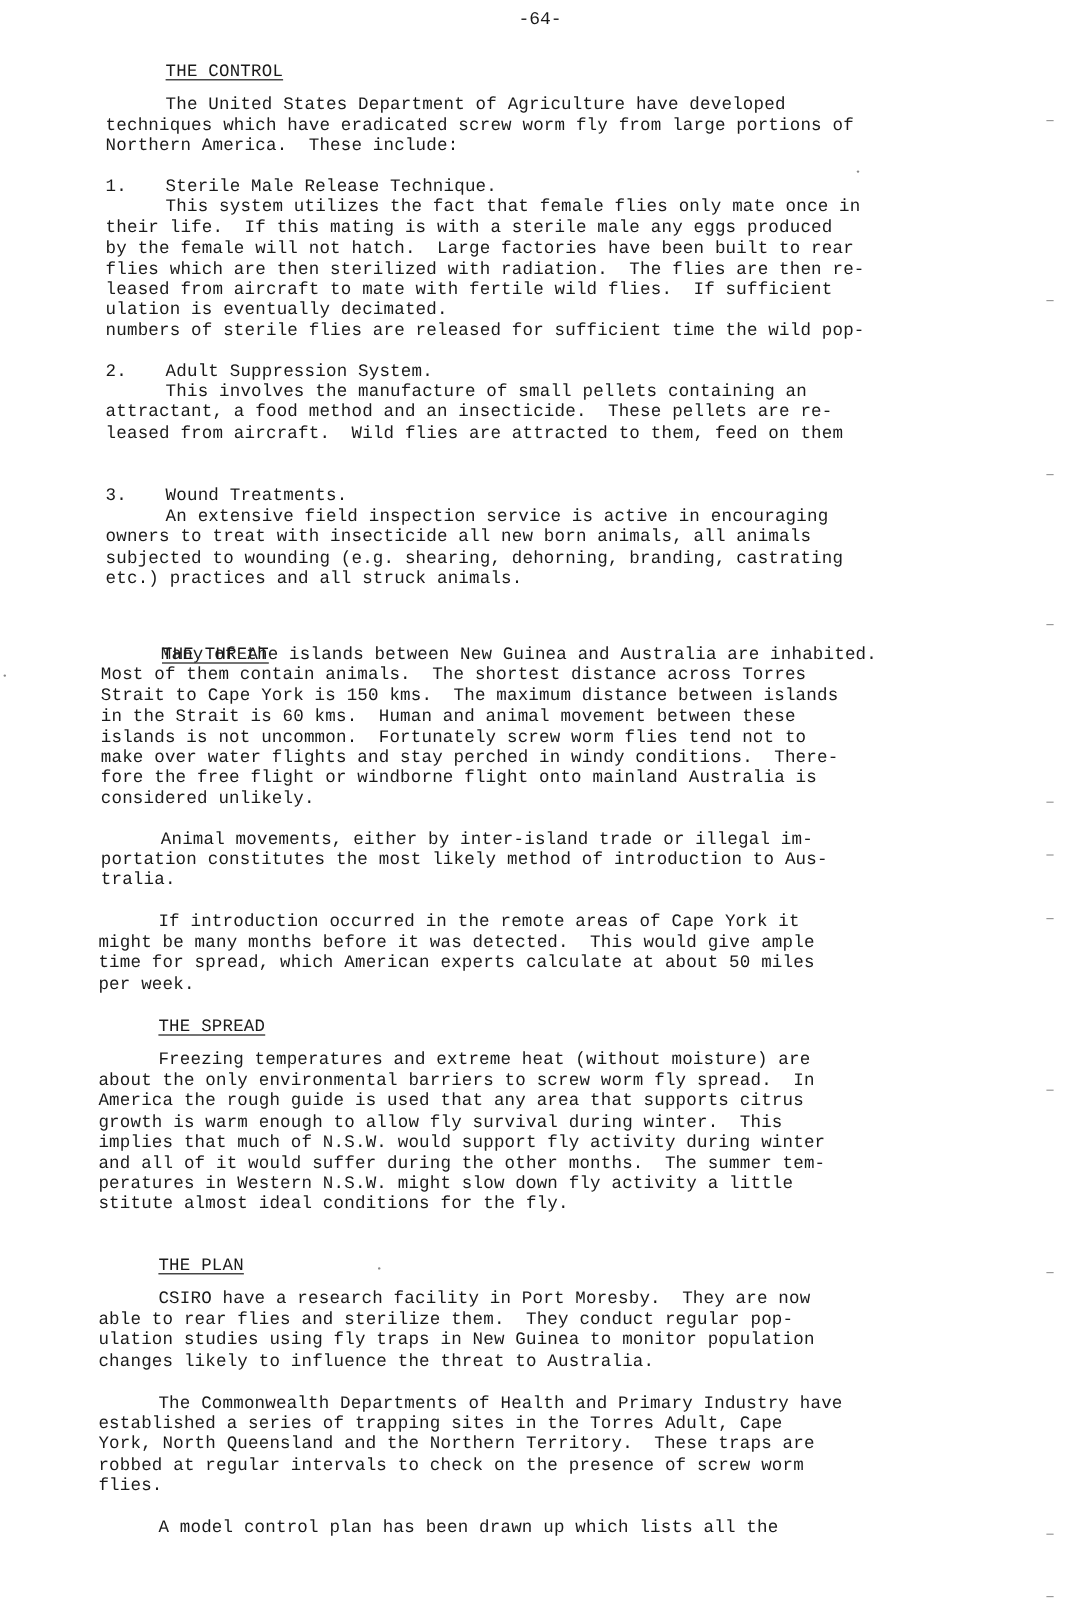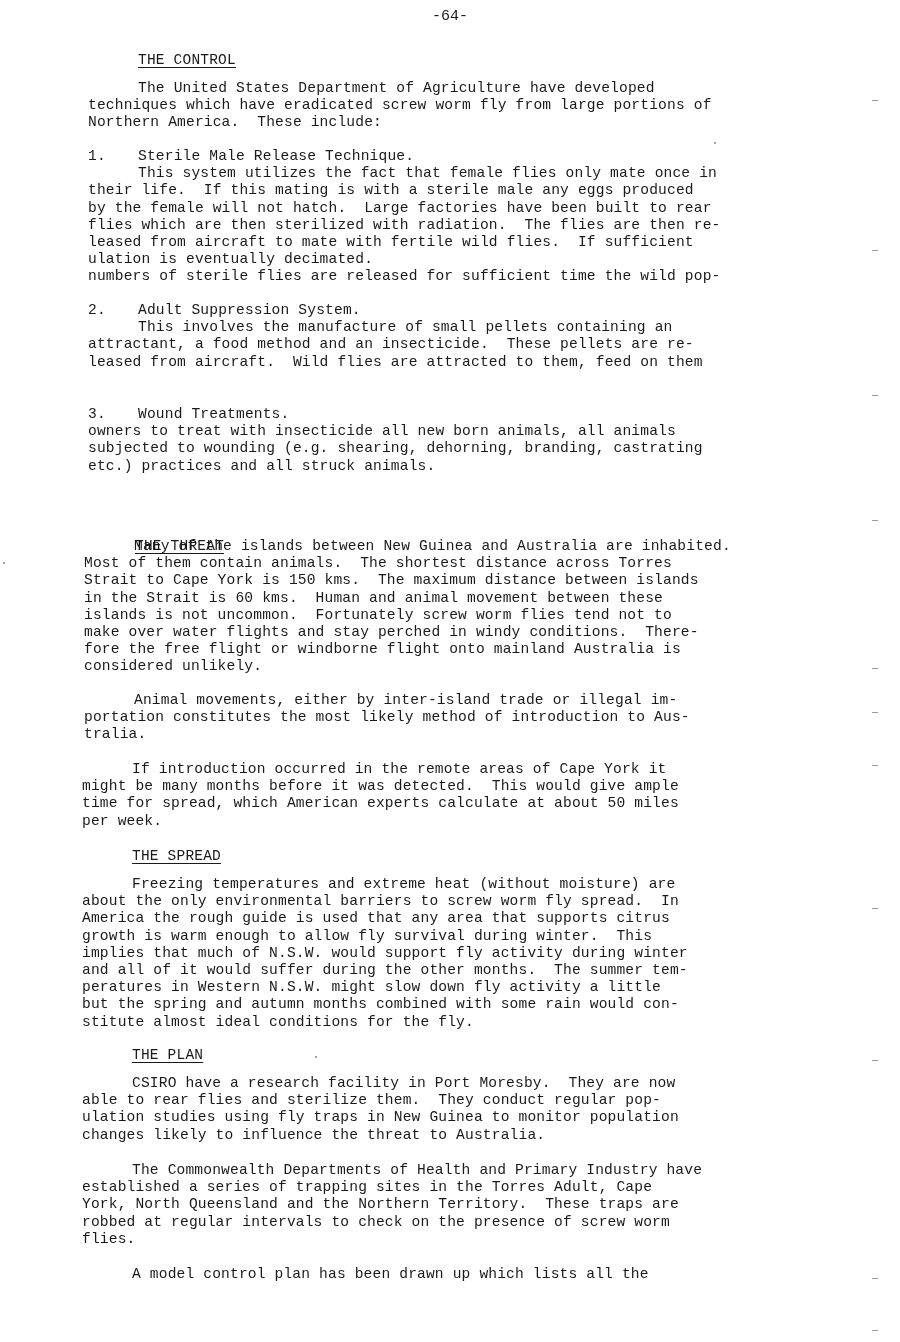--- a/index.html
+++ b/index.html
@@ -55,20 +55,21 @@
 
   <div class="block" style="top:302px;">
     <span class="line item-title"><span class="num">2.</span><span>Adult Suppression System.</span></span>
     <span class="line indent">This involves the manufacture of small pellets containing an</span>
     <span class="line">attractant, a food method and an insecticide.  These pellets are re-</span>
     <span class="line">leased from aircraft.  Wild flies are attracted to them, feed on them</span>
   </div>
 
   <div class="block" style="top:406px;">
     <span class="line item-title"><span class="num">3.</span><span>Wound Treatments.</span></span>
+    <span class="line indent">An extensive field inspection service is active in encouraging</span>
     <span class="line">owners to treat with insecticide all new born animals, all animals</span>
     <span class="line">subjected to wounding (e.g. shearing, dehorning, branding, castrating</span>
     <span class="line">etc.) practices and all struck animals.</span>
   </div>
 
   <div class="heading" style="left:135px; top:538px;">THE THREAT</div>
 
   <div class="block" style="top:538px; left:84px;">
     <span class="line indent">Many of the islands between New Guinea and Australia are inhabited.</span>
     <span class="line">Most of them contain animals.  The shortest distance across Torres</span>
@@ -96,21 +97,20 @@
   <div class="heading" style="left:132px; top:848px;">THE SPREAD</div>
 
   <div class="block" style="top:876px; left:82px;">
     <span class="line indent">Freezing temperatures and extreme heat (without moisture) are</span>
     <span class="line">about the only environmental barriers to screw worm fly spread.  In</span>
     <span class="line">America the rough guide is used that any area that supports citrus</span>
     <span class="line">growth is warm enough to allow fly survival during winter.  This</span>
     <span class="line">implies that much of N.S.W. would support fly activity during winter</span>
     <span class="line">and all of it would suffer during the other months.  The summer tem-</span>
     <span class="line">peratures in Western N.S.W. might slow down fly activity a little</span>
-    <span class="line">but the spring and autumn months combined with some rain would con-</span>
     <span class="line">stitute almost ideal conditions for the fly.</span>
   </div>
 
   <div class="heading" style="left:132px; top:1047px;">THE PLAN</div>
 
   <div class="block" style="top:1075px; left:82px;">
     <span class="line indent">CSIRO have a research facility in Port Moresby.  They are now</span>
     <span class="line">able to rear flies and sterilize them.  They conduct regular pop-</span>
     <span class="line">ulation studies using fly traps in New Guinea to monitor population</span>
     <span class="line">changes likely to influence the threat to Australia.</span>

